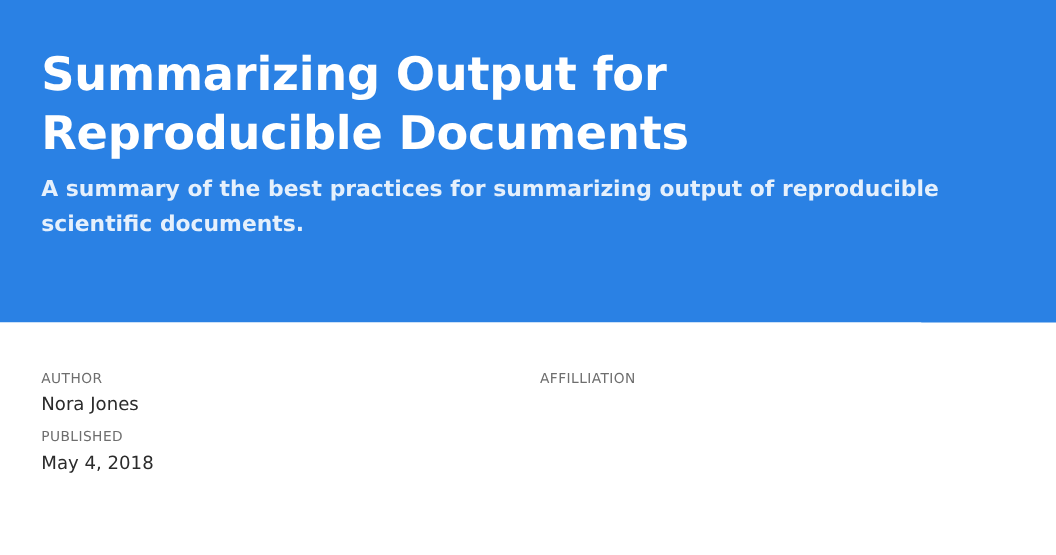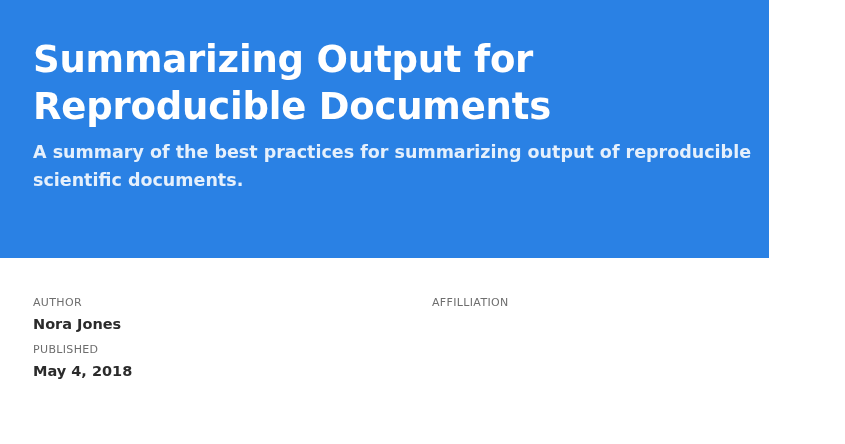--- a/index.html
+++ b/index.html
@@ -20,21 +20,21 @@
     width: 845px;
     height: 444px;
     background: #ffffff;
   }
 
   
   .title-banner {
     position: absolute;
     left: 0;
     top: 0;
-    width: 769px;
+    width: 845px;
     height: 258px;
     background: #2a81e4;
     box-sizing: border-box;
     padding: 0 33px;
   }
 
   .title-block {
     position: absolute;
     left: 33px;
     top: 36px;
@@ -106,21 +106,20 @@
     white-space: nowrap;
   }
 
   .meta-value {
     font-family: "DejaVu Sans", sans-serif;
     font-size: 14.5px;
     line-height: 1.45;
     color: #2b2b2b;
     margin-top: 3px;
     white-space: nowrap;
-    font-weight: bold;
   }
 
   .meta-group + .meta-group {
     margin-top: 8px;
   }
 </style>
 </head>
 <body>
 
 <div class="page">

